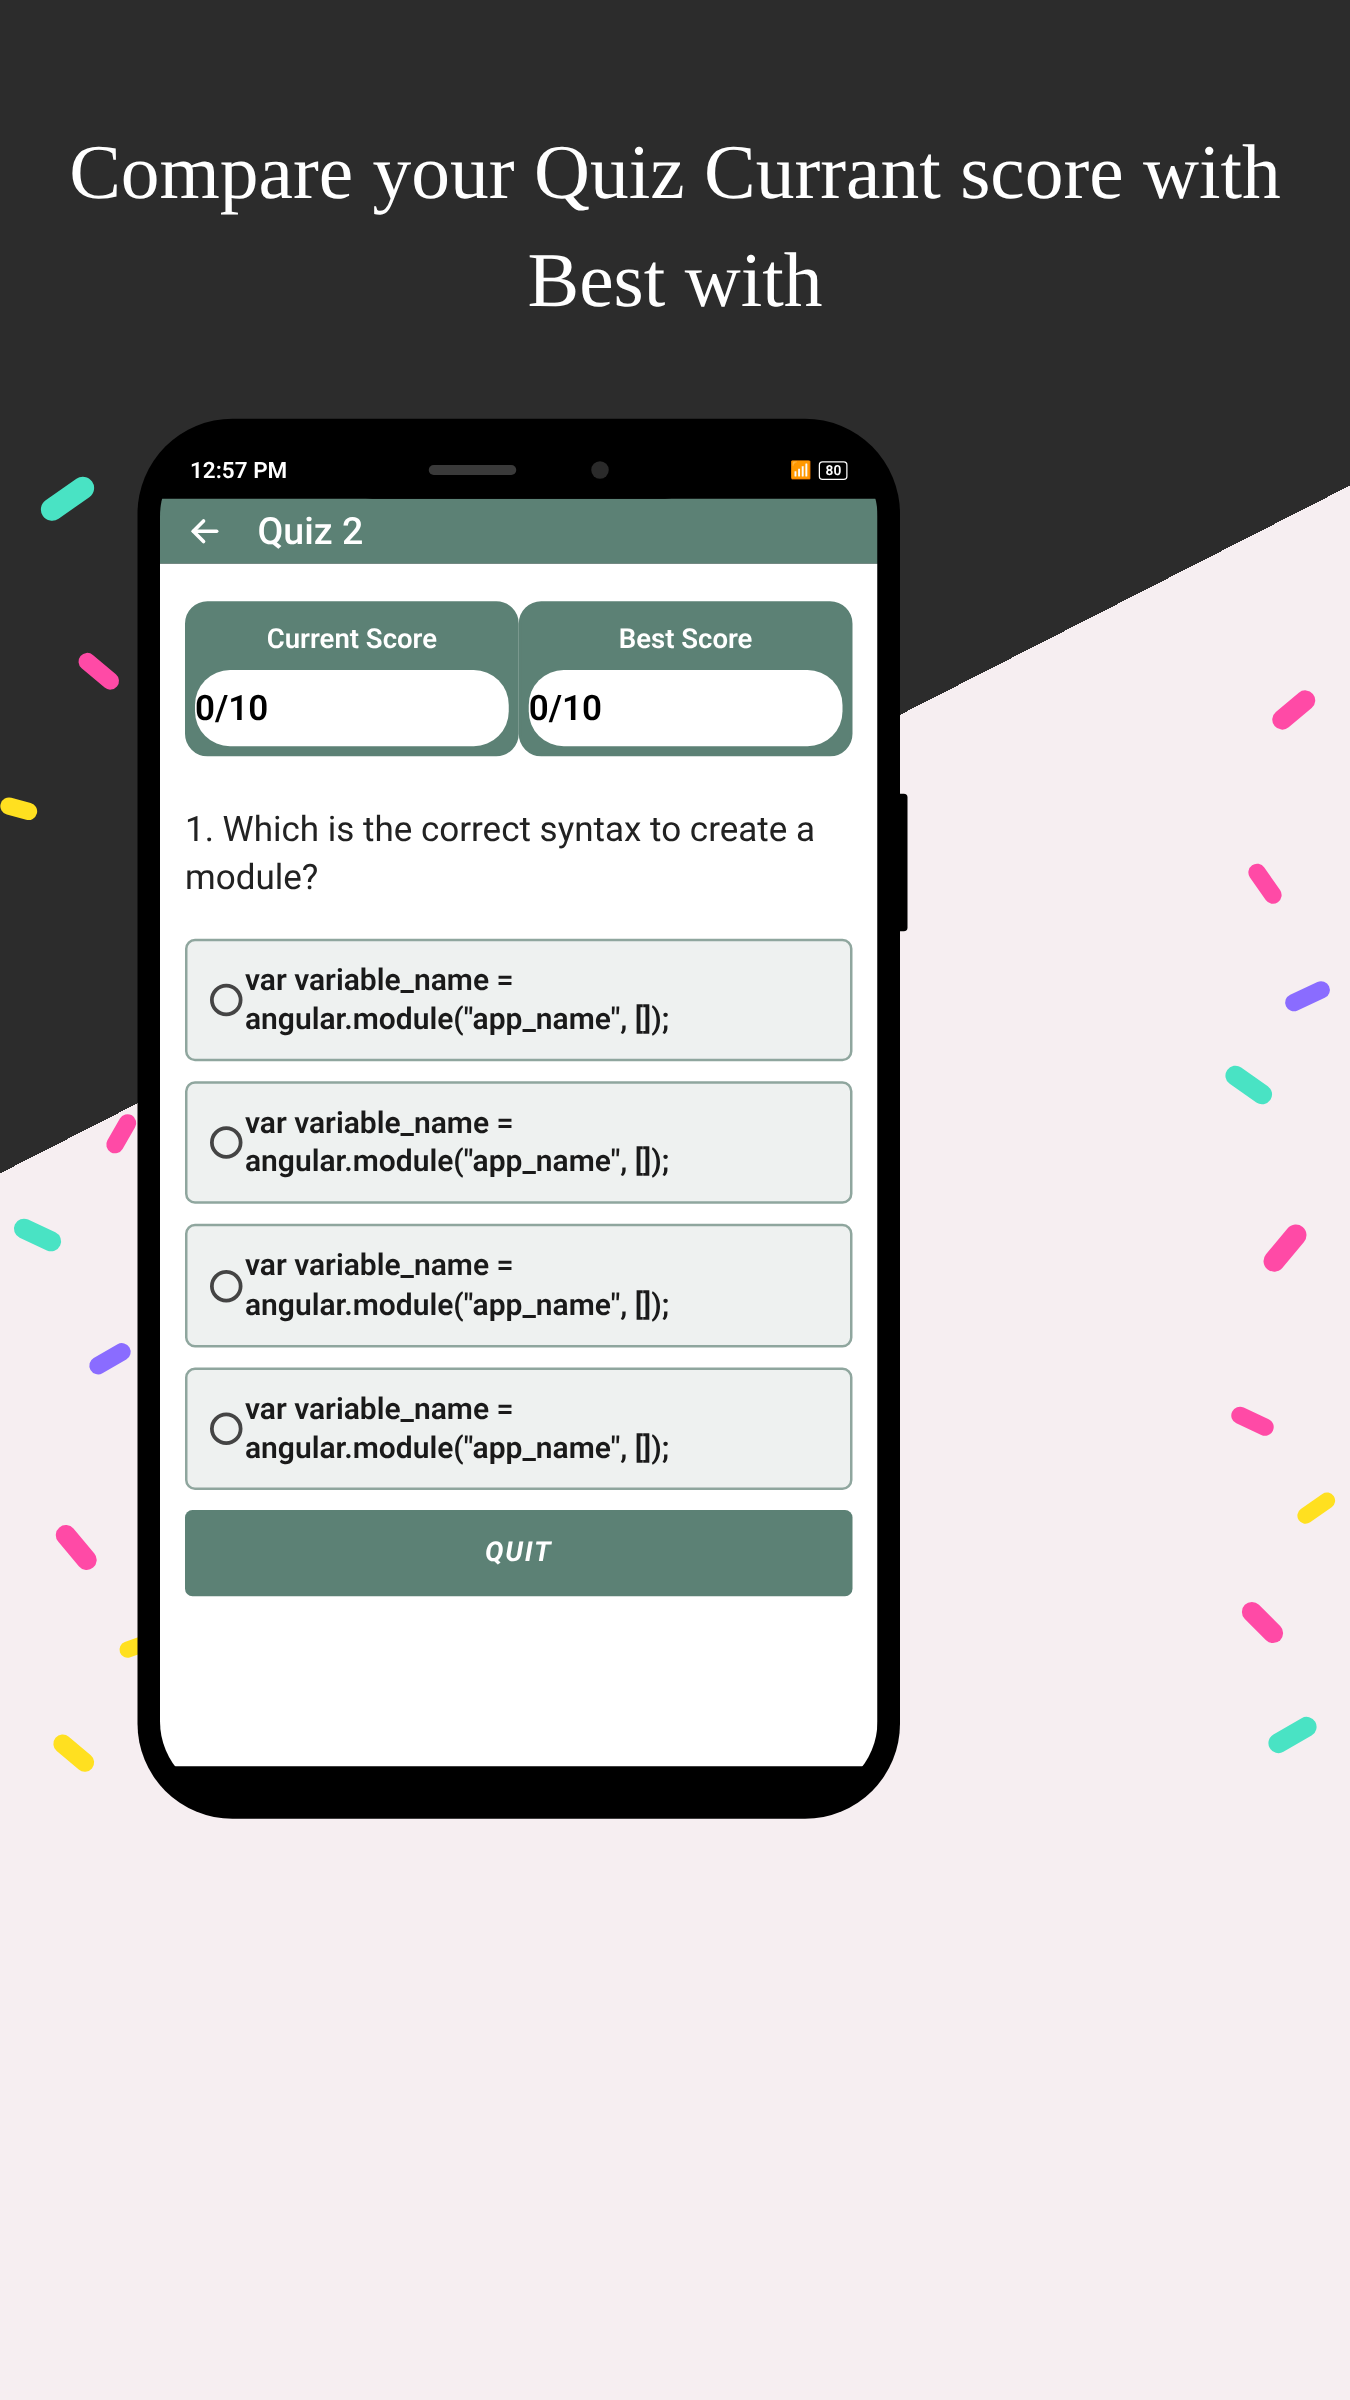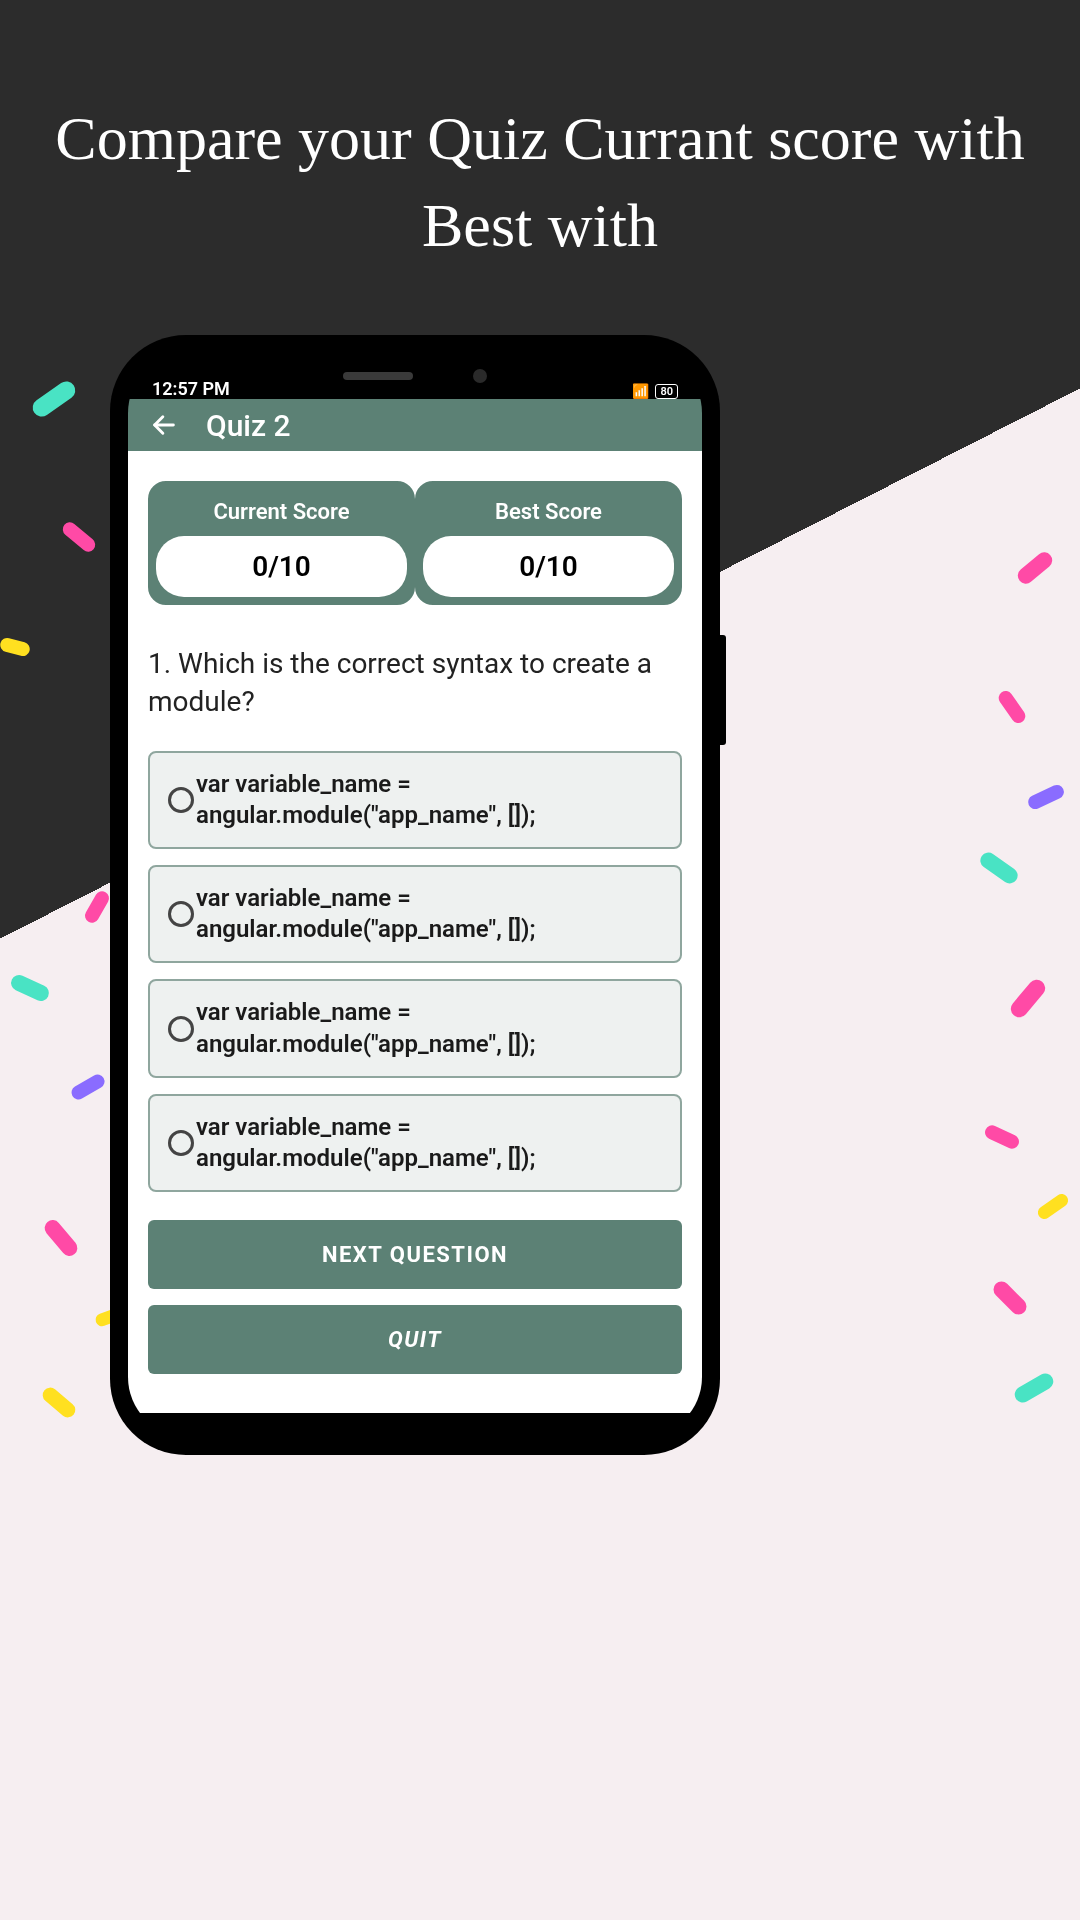--- a/index.html
+++ b/index.html
@@ -68,21 +68,21 @@
 .notch-camera {
   width: 14px; height: 14px;
   background: #2a2a2a;
   border-radius: 50%;
 }
 .status-bar {
   height: 46px;
   background: #000;
   color: #fff;
   display: flex;
-  align-items: flex-end;
+  align-items: center;
   justify-content: space-between;
   padding: 0 24px;
   font-size: 18px;
   font-weight: 600;
 }
 .status-right {
   display: flex;
   align-items: center;
   gap: 6px;
   font-size: 14px;
@@ -125,21 +125,20 @@
   color: #fff;
   text-align: center;
   font-size: 22px;
   font-weight: 600;
   padding: 10px 0 12px;
 }
 .score-value-box {
   background: #fff;
   border-radius: 28px;
   padding: 14px 0;
-  text-align: center;
   font-size: 28px;
   font-weight: 600;
   color: #000;
 }
 .question {
   font-size: 28px;
   color: #222;
   line-height: 1.35;
   margin-bottom: 30px;
 }
@@ -259,17 +258,16 @@
       </div>
       <div class="option">
         <div class="radio"></div>
         <div class="option-text">var variable_name = angular.module("app_name", []);</div>
       </div>
       <div class="option">
         <div class="radio"></div>
         <div class="option-text">var variable_name = angular.module("app_name", []);</div>
       </div>
 
-      <div class="action-btn">NEXT QUESTION</div>
       <div class="action-btn secondary">QUIT</div>
     </div>
   </div>
 </div>
 
 </body></html>

